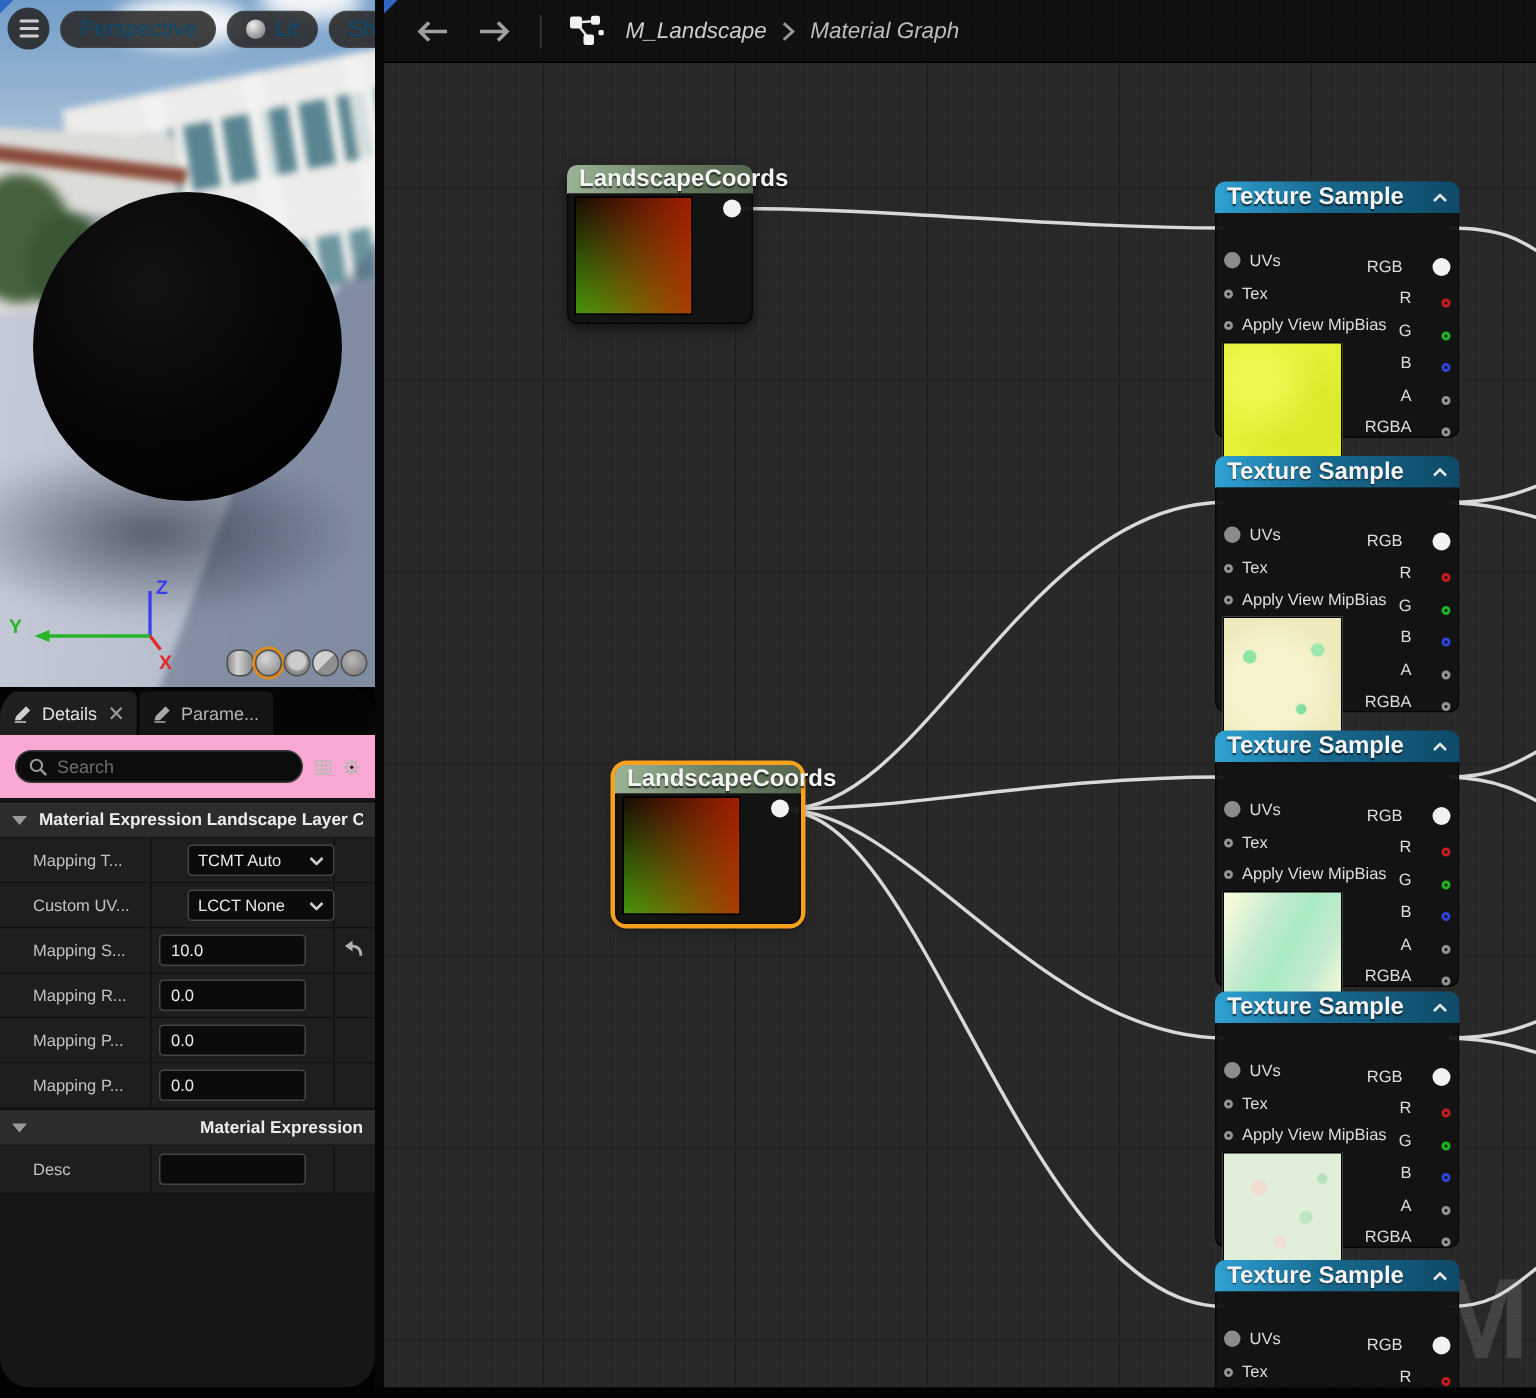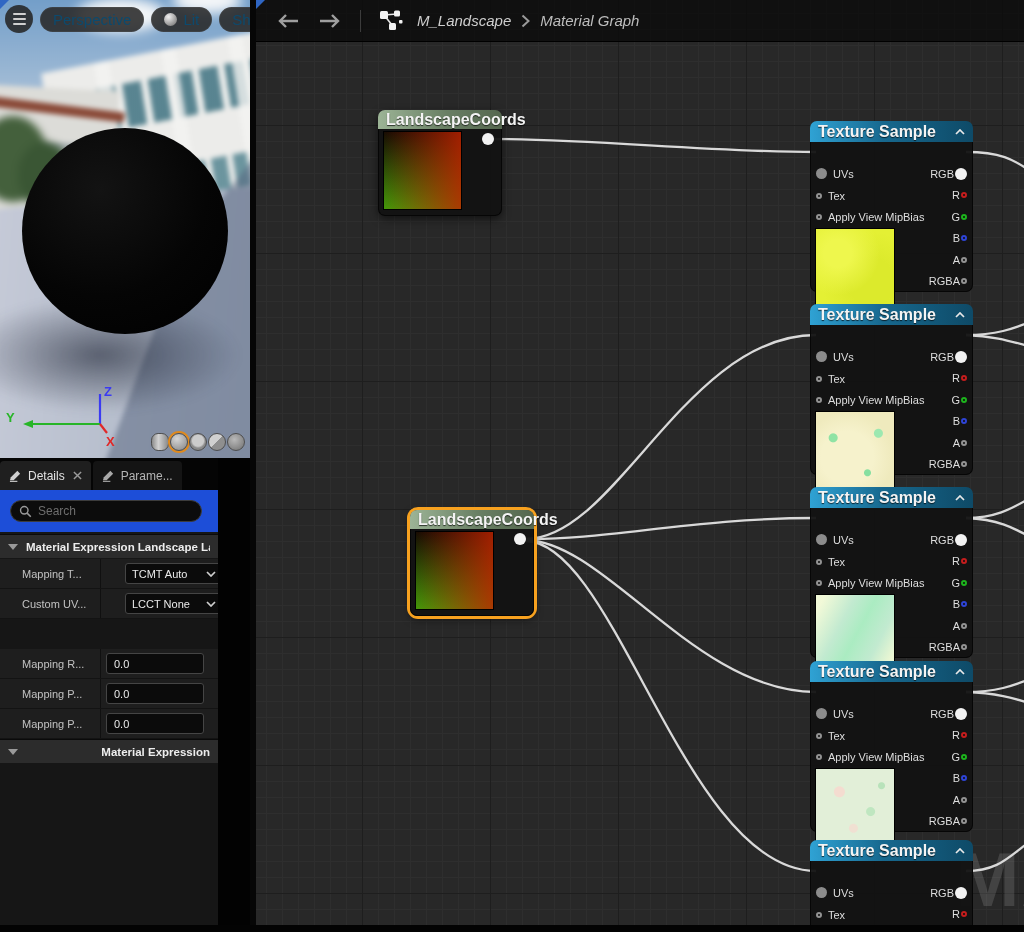--- a/index.html
+++ b/index.html
@@ -41,27 +41,27 @@
   .sbtn { width:18px; height:18px; border-radius:50%; background:radial-gradient(circle at 38% 30%, #d6d6d6, #848484);
           border:1px solid #4e4e4e; }
   .sbtn.sel { box-shadow:0 0 0 2px #df8a1e; }
   .sbtn.plane { background:radial-gradient(circle at 50% 42%, #cccccc 0 45%, #8a8a8a 60%); }
   .sbtn.cube { background:linear-gradient(135deg,#d0d0d0 0 50%,#8f8f8f 50%); }
   .sbtn.teapot { background:radial-gradient(circle at 40% 35%, #b9b9b9, #6f6f6f); }
   .corner-tri { position:absolute; left:0; top:0; width:0; height:0;
                 border-top:9px solid #2f66c4; border-right:9px solid transparent; z-index:50; }
 
   
-  .details-panel { position:absolute; left:0; top:458px; width:218px; height:467px; background:#161616; overflow:hidden; }
+  .details-panel { position:absolute; left:0; top:458px; width:250px; height:467px; background:#161616; overflow:hidden;border-radius:20px; }
   .tabbar { position:absolute; left:0; top:0; width:100%; height:32px; background:#050505; display:flex; align-items:flex-end; }
   .tab { height:29px; display:flex; align-items:center; gap:6px; padding:0 9px; background:#141414;
          border-top-left-radius:4px; border-top-right-radius:4px; margin-right:2px; color:#b4b4b4; font-size:12px; }
   .tab.active { background:#1f1f1f; color:#e2e2e2; }
   .tab-close { display:flex; margin-left:2px; }
-  .searchrow { position:absolute; left:0; top:32px; width:100%; height:42px; background:#1d4ed8;
+  .searchrow { position:absolute; left:0; top:32px; width:100%; height:42px; background:#f9a8d4;
                display:flex; align-items:center; padding:0 10px; gap:8px; }
   .searchbox { flex:1; height:22px; border-radius:11px; background:#0c0c0c; border:1px solid #3c3c3c;
                display:flex; align-items:center; padding:0 8px; gap:6px; }
   .searchbox input { flex:1; background:transparent; border:none; outline:none; color:#d8d8d8; font-size:12px;
                font-family:"Liberation Sans", sans-serif; min-width:0; }
   .searchbox input::placeholder { color:#6e6e6e; }
   .cat-header { position:absolute; left:0; width:100%; height:24px; background:#2c2c2c; border-top:1px solid #0a0a0a;
                 display:flex; align-items:center; gap:8px; padding:0 8px; color:#ededed; font-size:11.5px; font-weight:bold; }
   .tri-down { width:0; height:0; border-left:5px solid transparent; border-right:5px solid transparent; border-top:6px solid #9a9a9a; }
   .cat-title { white-space:nowrap; overflow:hidden; }
@@ -96,21 +96,21 @@
   .watermark { position:absolute; left:700px; top:836px; font-size:76px; font-weight:bold;
                color:rgba(255,255,255,.13); letter-spacing:2px; z-index:0; white-space:nowrap; }
   .node-header { height:21px; border-radius:7px 7px 0 0; display:flex; align-items:center; justify-content:space-between;
                  padding:0 8px; color:#f4f4f4; font-size:16px; font-weight:bold; text-shadow:0 1px 1px rgba(0,0,0,.7); }
   .ts-header { background:linear-gradient(90deg,#2fa2d4 0%,#17688e 45%,#0e4a67 100%); }
   .lc-header { background:linear-gradient(90deg,#9cb496 0%,#697f64 55%,#55674f 100%); height:19px; }
   .node-body { position:relative; background:rgba(18,18,18,.95); border-radius:0 0 7px 7px; border:1px solid #060606; border-top:none; }
   .ts-node-w { position:absolute; left:554px; width:163px; z-index:5; }
   .ts-body { height:150px; }
   .ts-in { position:absolute; left:5px; height:21px; display:flex; align-items:center; gap:6px; }
-  .ts-out { position:absolute; right:5px; height:21px; display:flex; align-items:center; gap:1px; }
+  .ts-out { position:absolute; right:5px; height:21px; display:flex; align-items:flex-end; gap:20px; }
   .pinlbl { color:#dedede; font-size:11px; white-space:nowrap; }
   .pin { border-radius:50%; flex:0 0 auto; }
   .pin.solid-white { width:12px; height:12px; background:#f2f2f2; }
   .pin.solid-gray  { width:11px; height:11px; background:#8c8c8c; }
   .pin.ring { width:6px; height:6px; border:2.6px solid #8e8e8e; background:rgba(0,0,0,.35); }
   .pin.ring.r { border-color:#c41d1d; } .pin.ring.g { border-color:#1db41d; }
   .pin.ring.b { border-color:#2e44d6; } .pin.ring.n { border-color:#939393; }
   .tex-preview { position:absolute; left:4px; top:86px; width:80px; height:78px; border:1px solid #000; }
   .pv-yellow { background:radial-gradient(circle at 28% 32%, #eef74d 0 18%, rgba(0,0,0,0) 55%),
                radial-gradient(circle at 72% 70%, #dcea2c 0 30%, rgba(0,0,0,0) 65%), #e4f034; }
@@ -276,20 +276,32 @@
       <span class="plabel">Custom UV...</span>
       <div class="coldiv"></div>
         <div class="coldiv2"></div>
       <div class="widget dd">
         <span>LCCT None</span>
         <svg width="10" height="6" viewBox="0 0 10 6">
             <path d="M1 1 L5 5 L9 1" fill="none" stroke="#cfcfcf" stroke-width="1.7"></path>
           </svg>
       </div>
     </div>
+    <div class="prow" style="top:161px;">
+      <span class="plabel">Mapping S...</span>
+      <div class="coldiv"></div>
+        <div class="coldiv2"></div>
+      <input class="widget numfield" value="10.0" style="">
+      <span class="reset-btn">
+        <svg width="15" height="13" viewBox="0 0 16 14">
+          <path d="M7.5 1 L2 5 L7.5 9 Z" fill="#b0b0b0"></path>
+          <path d="M6 5 C11 5 13.5 7.5 13.5 12" fill="none" stroke="#b0b0b0" stroke-width="2"></path>
+        </svg>
+      </span>
+    </div>
     <div class="prow" style="top:191px;">
       <span class="plabel">Mapping R...</span>
       <div class="coldiv"></div>
         <div class="coldiv2"></div>
       <input class="widget numfield" value="0.0" style="">
     </div>
     <div class="prow" style="top:221px;">
       <span class="plabel">Mapping P...</span>
       <div class="coldiv"></div>
         <div class="coldiv2"></div>
@@ -298,20 +310,26 @@
     <div class="prow" style="top:251px;">
       <span class="plabel">Mapping P...</span>
       <div class="coldiv"></div>
         <div class="coldiv2"></div>
       <input class="widget numfield" value="0.0" style="">
     </div>
 
     <div class="cat-header" style="top:281px;justify-content:space-between;">
       <span class="tri-down"></span>
       <span class="cat-title">Material Expression</span>
+    </div>
+    <div class="prow" style="top:306px;height:32px;">
+      <span class="plabel">Desc</span>
+      <div class="coldiv"></div>
+        <div class="coldiv2"></div>
+      <input class="widget numfield" style="top: 5px;" value="">
     </div>
   </div>
 
   <div class="graph-pane">
     <div class="watermark">MATERIAL</div>
 
     <svg class="wires">
       <path d="M236 139 C340 139 450 152 560 152"></path>
       <path d="M270 539 C360 539 430 335 560 335"></path>
       <path d="M270 539 C350 540 440 518 560 518"></path>

